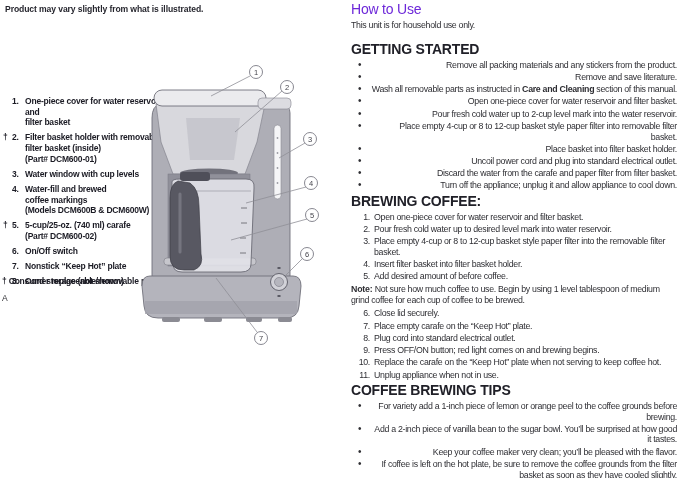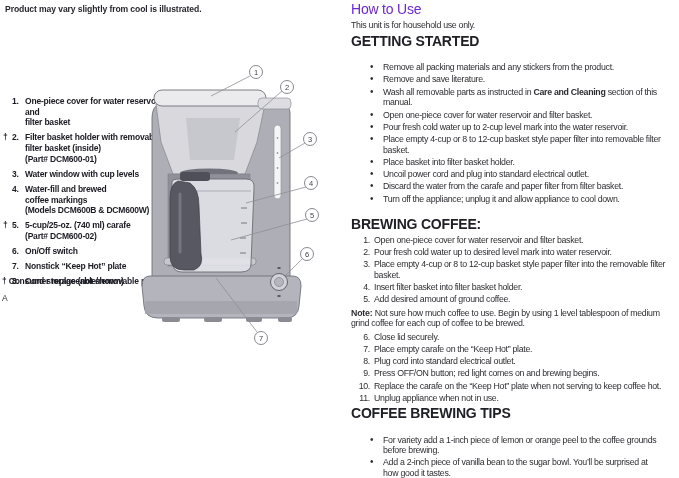--- a/index.html
+++ b/index.html
@@ -20,37 +20,37 @@
   .pfoot{position:absolute;left:2px;top:276px;font-size:8.5px;font-weight:bold;
     letter-spacing:-0.2px;color:#1b1b24;}
   .pmark{position:absolute;left:2px;top:293px;font-size:8.5px;color:#2e2e33;}
   
   .illus{position:absolute;left:128px;top:58px;}
   
   .rcol{position:absolute;left:351px;top:2px;width:326px;font-size:8.8px;
     letter-spacing:-0.3px;line-height:1.22;color:#2e2e33;}
   .rcol .title{font-size:14px;font-weight:normal;letter-spacing:-0.2px;color:#6d28d9;
     margin:0 0 3px 0;line-height:1.1;}
-  .intro{margin:0 0 2px 0;}
+  .intro{margin:0 0 10px 0;}
   .sect-h{font-size:14px;font-weight:bold;letter-spacing:-0.2px;color:#202028;margin:2px 0 1px 0;}
-  ul.bul{list-style:none;margin:12px;padding:0;}
+  ul.bul{list-style:none;margin:0;padding:0;text-align:right;}
   ul.bul li{position:relative;padding-left:20px;margin:1.5px 0;}
   ul.bul li::before{content:"\2022";position:absolute;left:7px;top:-1px;font-size:10px;color:#2e2e33;}
   .step{display:flex;margin:1.5px 0;}
   .sn{flex:none;width:19px;text-align:right;padding-right:4px;}
   .st{flex:1;}
   .note{margin:2.5px 0;}
   .note b{letter-spacing:-0.2px;}
 </style>
 </head>
 <body>
 
 <div class="page">
 
-  <div class="top-note">Product may vary slightly from cool is illustrated.</div>
+  <div class="top-note">Product may vary slightly from what is illustrated.</div>
 
   <div class="plist">
     <div class="prow">
       <span class="pd"></span>
       <span class="pn">1.</span>
       <span class="pt">One-piece cover for water reservoir and
 filter basket</span>
     </div>
     <div class="prow">
       <span class="pd">†</span>
@@ -208,21 +208,21 @@
       <div class="step">
           <span class="sn">3.</span>
           <span class="st">Place empty 4-cup or 8 to 12-cup basket style paper filter into the removable filter basket.</span>
         </div>
       <div class="step">
           <span class="sn">4.</span>
           <span class="st">Insert filter basket into filter basket holder.</span>
         </div>
       <div class="step">
           <span class="sn">5.</span>
-          <span class="st">Add desired amount of ground coffee.</span>
+          <span class="st">Add desired amount of before coffee.</span>
         </div>
     </div>
     <p class="note"><b>Note:</b><span>  Not sure how much coffee to use. Begin by using 1 level tablespoon of medium grind coffee for each cup of coffee to be brewed.</span></p>
     <div>
       <div class="step">
           <span class="sn">6.</span>
           <span class="st">Close lid securely.</span>
         </div>
       <div class="step">
           <span class="sn">7.</span>

